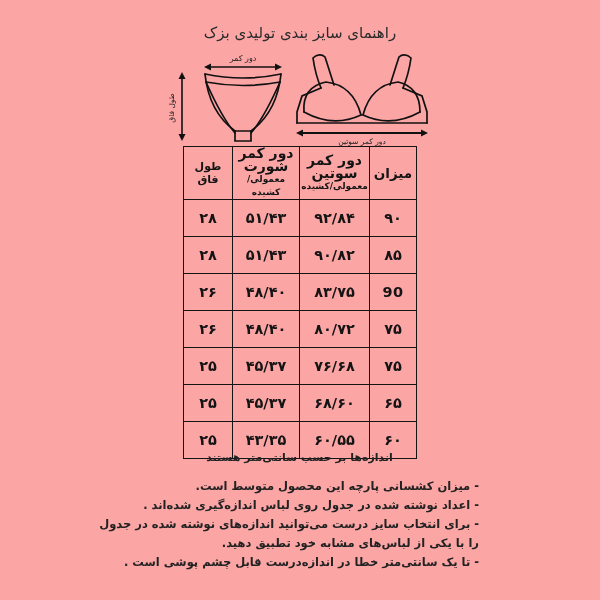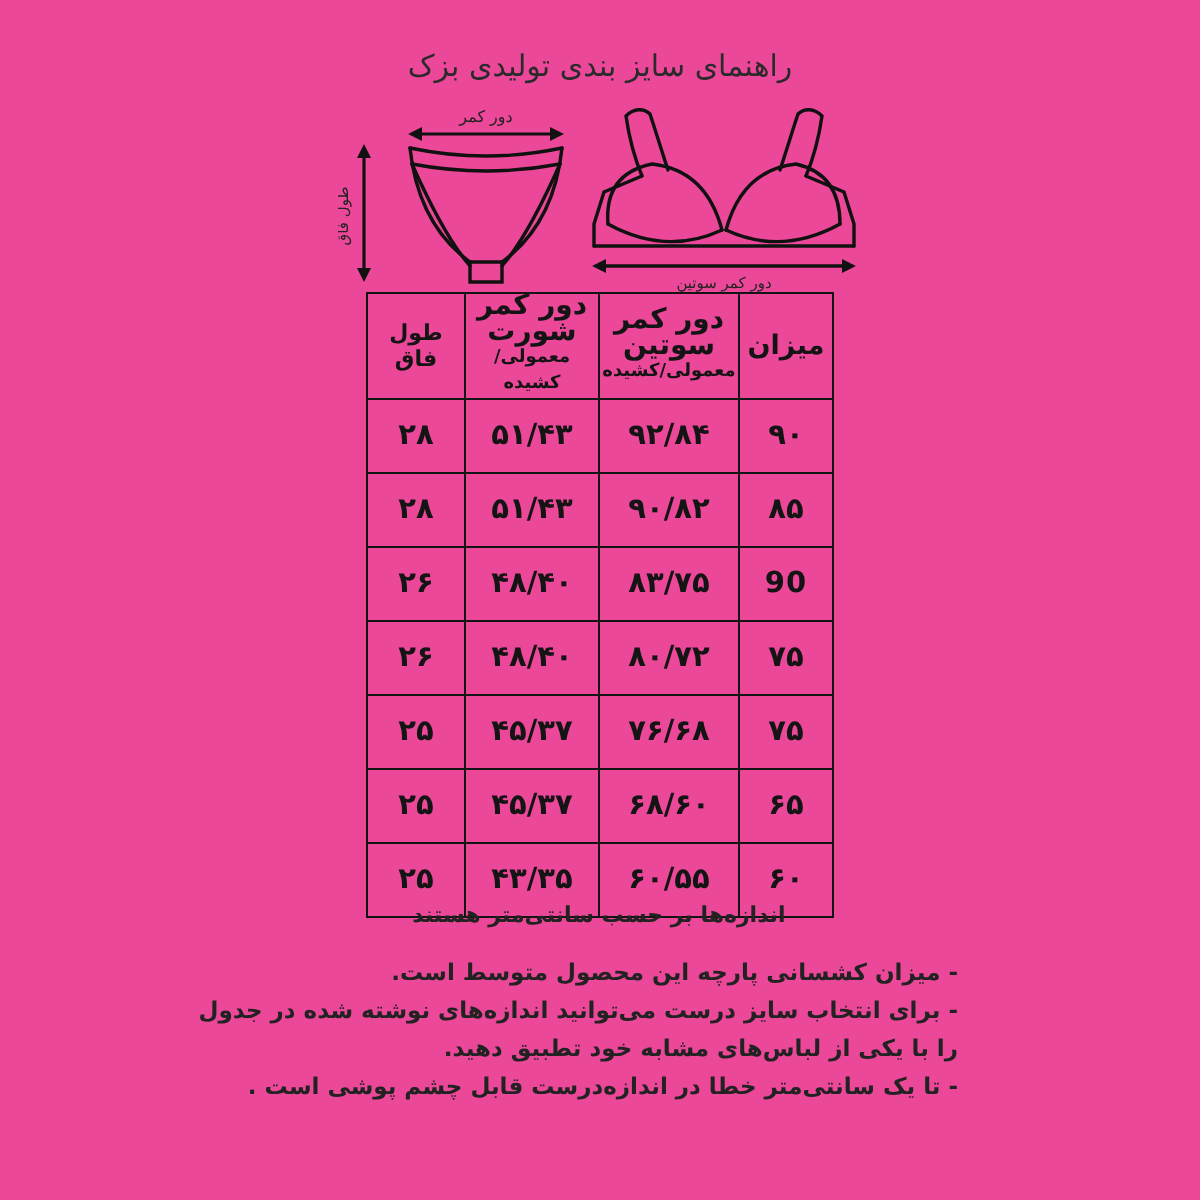--- a/index.html
+++ b/index.html
@@ -4,21 +4,21 @@
 <style>
   * { margin:0; padding:0; box-sizing:border-box; }
   html,body { width:600px; height:600px; }
   body {
     background:#ffffff;
     font-family:"DejaVu Sans", sans-serif;
     color:#1c1c1c;
     position:relative;
     overflow:hidden;
   }
-  .page { position:absolute; inset:0; background:#ec4899; }
+  .page { position:absolute; inset:0; background:#fca5a5; }
 
   .title {
     position:absolute; top:24px; left:0; width:100%;
     text-align:center; font-size:15px; color:#2a2a2a;
     direction:rtl;
   }
 
   .figures {
     position:absolute; top:52px; left:166px; width:268px; height:94px;
     display:flex; justify-content:center; align-items:flex-start;
@@ -189,17 +189,18 @@
           <td>۴۳/۳۵</td>
           <td>۲۵</td>
         </tr>
       </tbody>
   </table>
 
   <div class="unit-note">اندازه‌ها بر حسب سانتی‌متر هستند</div>
 
   <div class="notes" id="notes-list">
       <div class="note-line">- میزان کشسانی پارچه این محصول متوسط است.</div>
+      <div class="note-line">- اعداد نوشته شده در جدول روی لباس اندازه‌گیری شده‌اند .</div>
       <div class="note-line">- برای انتخاب سایز درست می‌توانید اندازه‌های نوشته شده در جدول را با یکی از لباس‌های مشابه خود تطبیق دهید.</div>
       <div class="note-line">- تا یک سانتی‌متر خطا در اندازه‌درست قابل چشم پوشی است .</div>
     </div>
 
 </div>
 
 </body></html>

